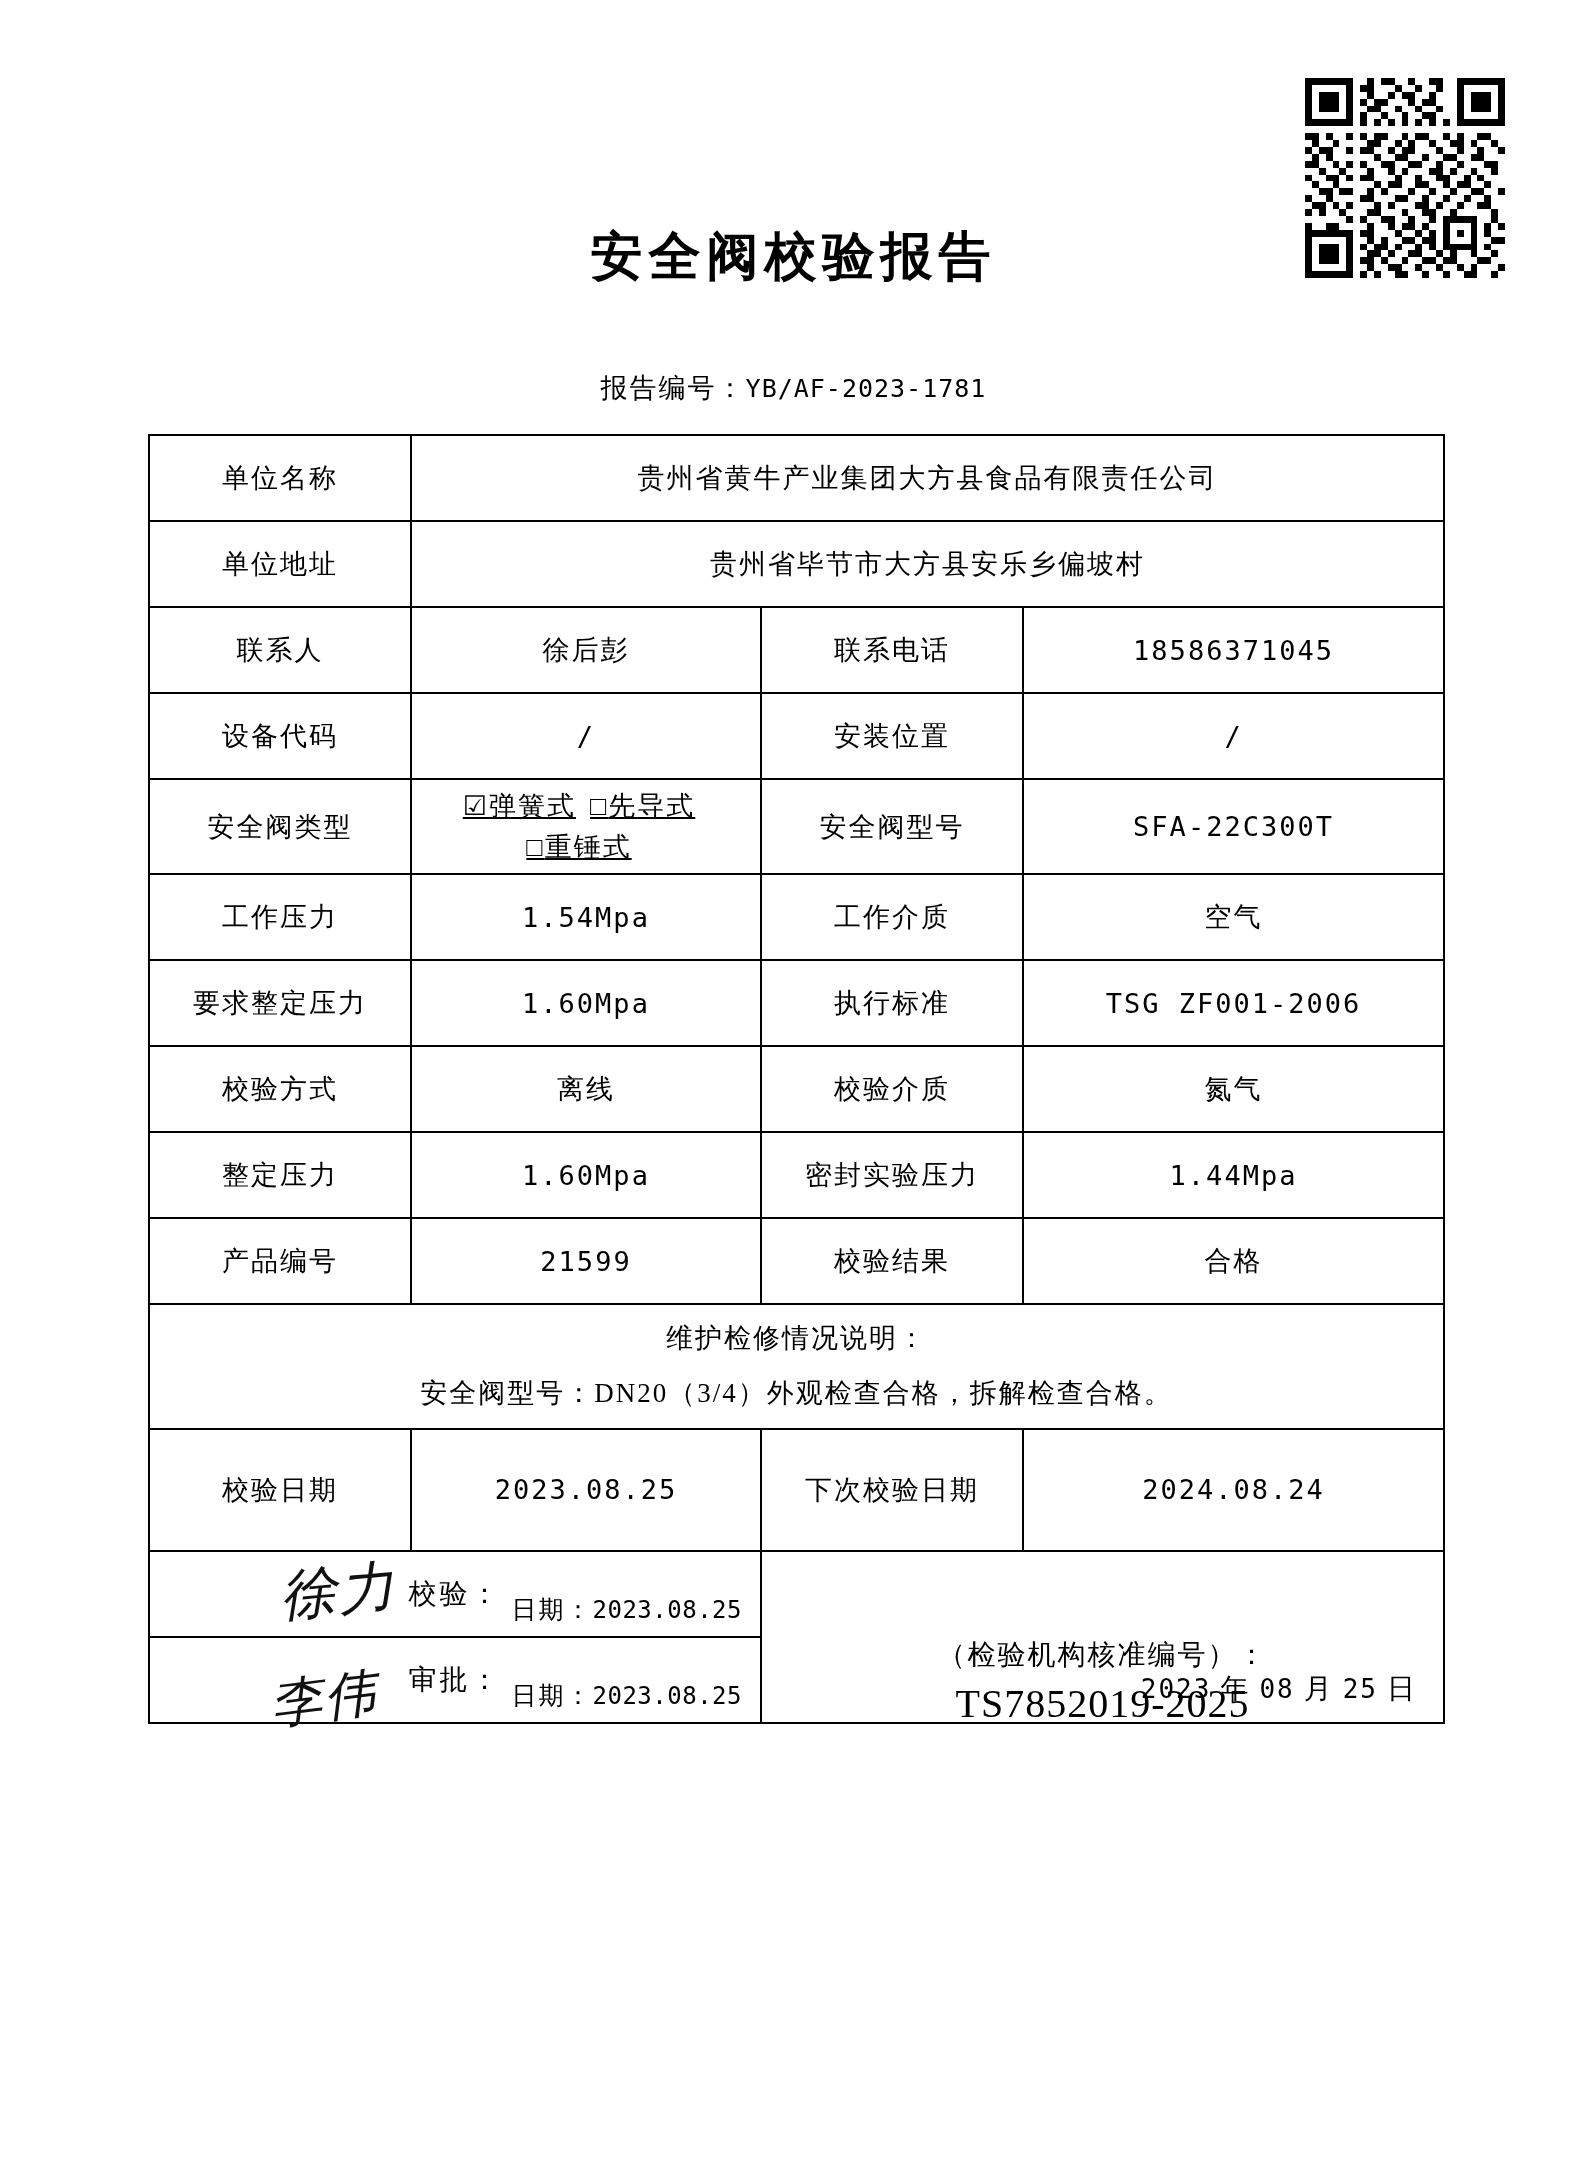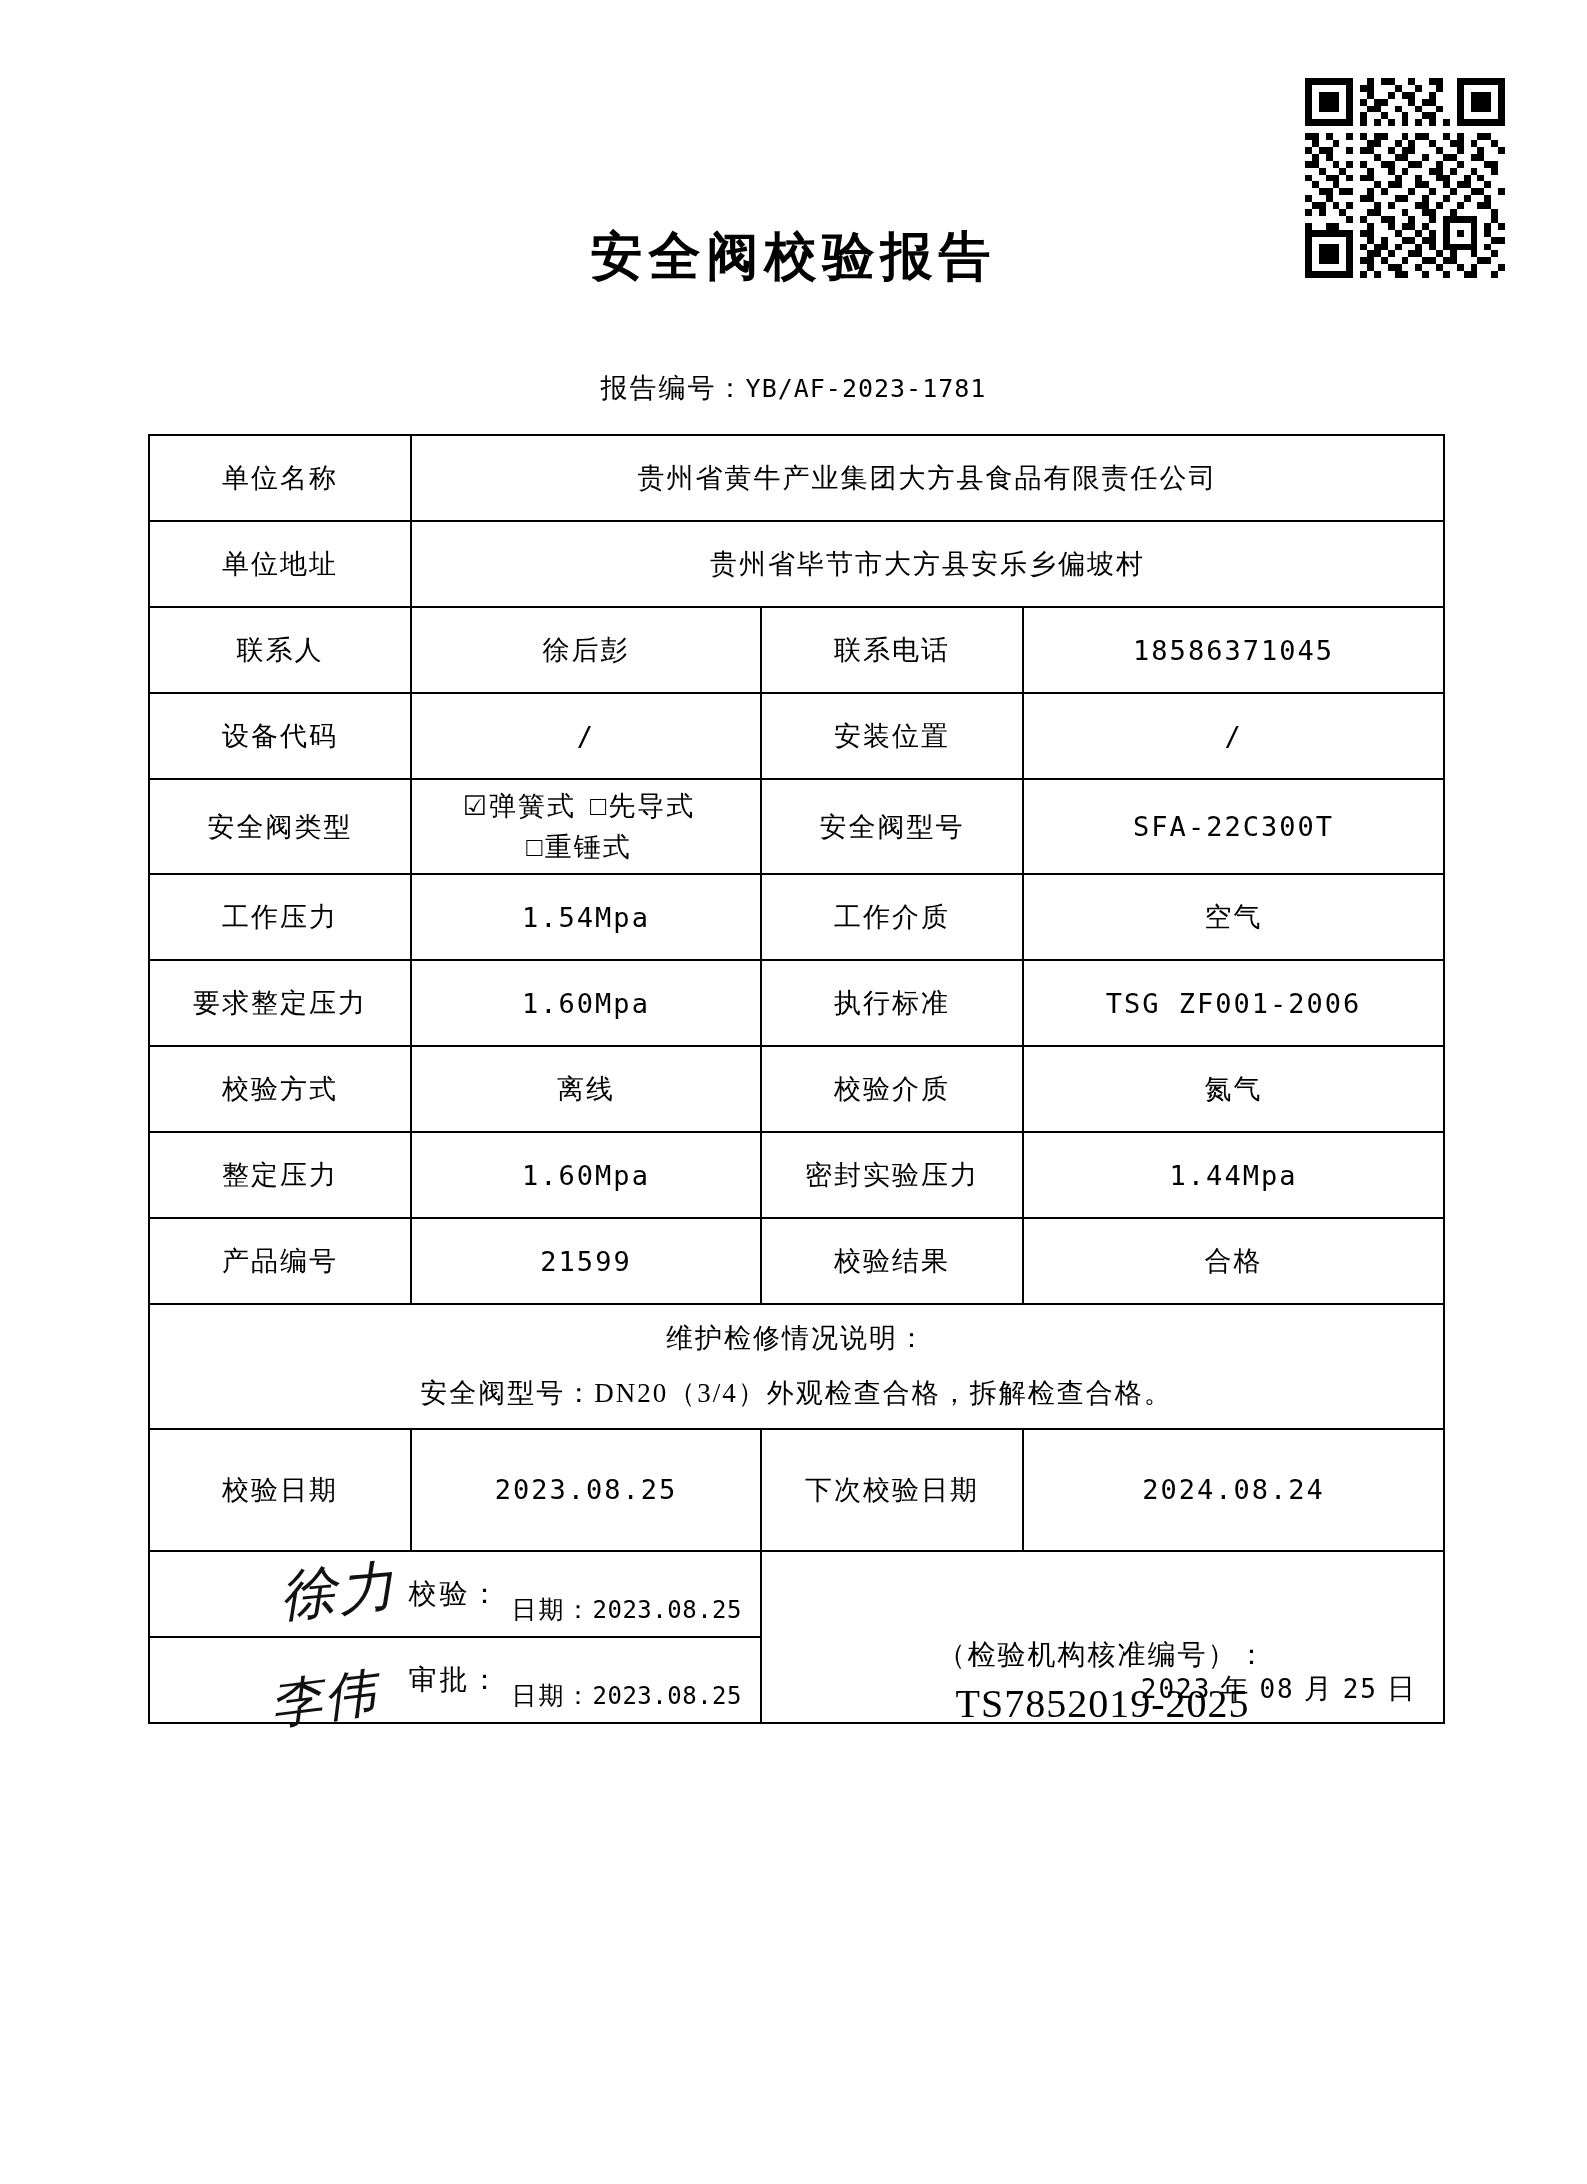--- a/index.html
+++ b/index.html
@@ -89,21 +89,21 @@
   col.c4 { width: 421px; }
 
   
   .type-cell {
     text-align: left;
     padding-left: 24px;
     line-height: 1.5;
     letter-spacing: 1px;
     font-size: 27px;
   }
-  .type-cell .opt { white-space: nowrap; margin-right: 14px; }
+  .type-cell .opt { white-space: nowrap; margin-right: 14px; text-decoration: underline; }
 
   
   td.maint {
     text-align: left;
     padding: 18px 22px 10px 22px;
     font-size: 27px;
     line-height: 2.05;
     letter-spacing: 2px;
     height: auto;
   }

